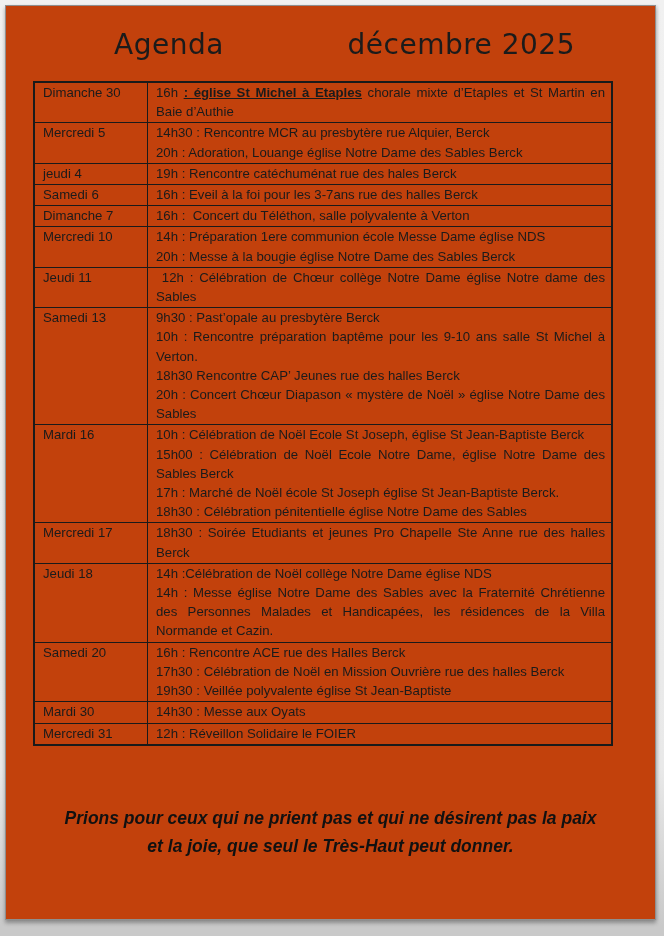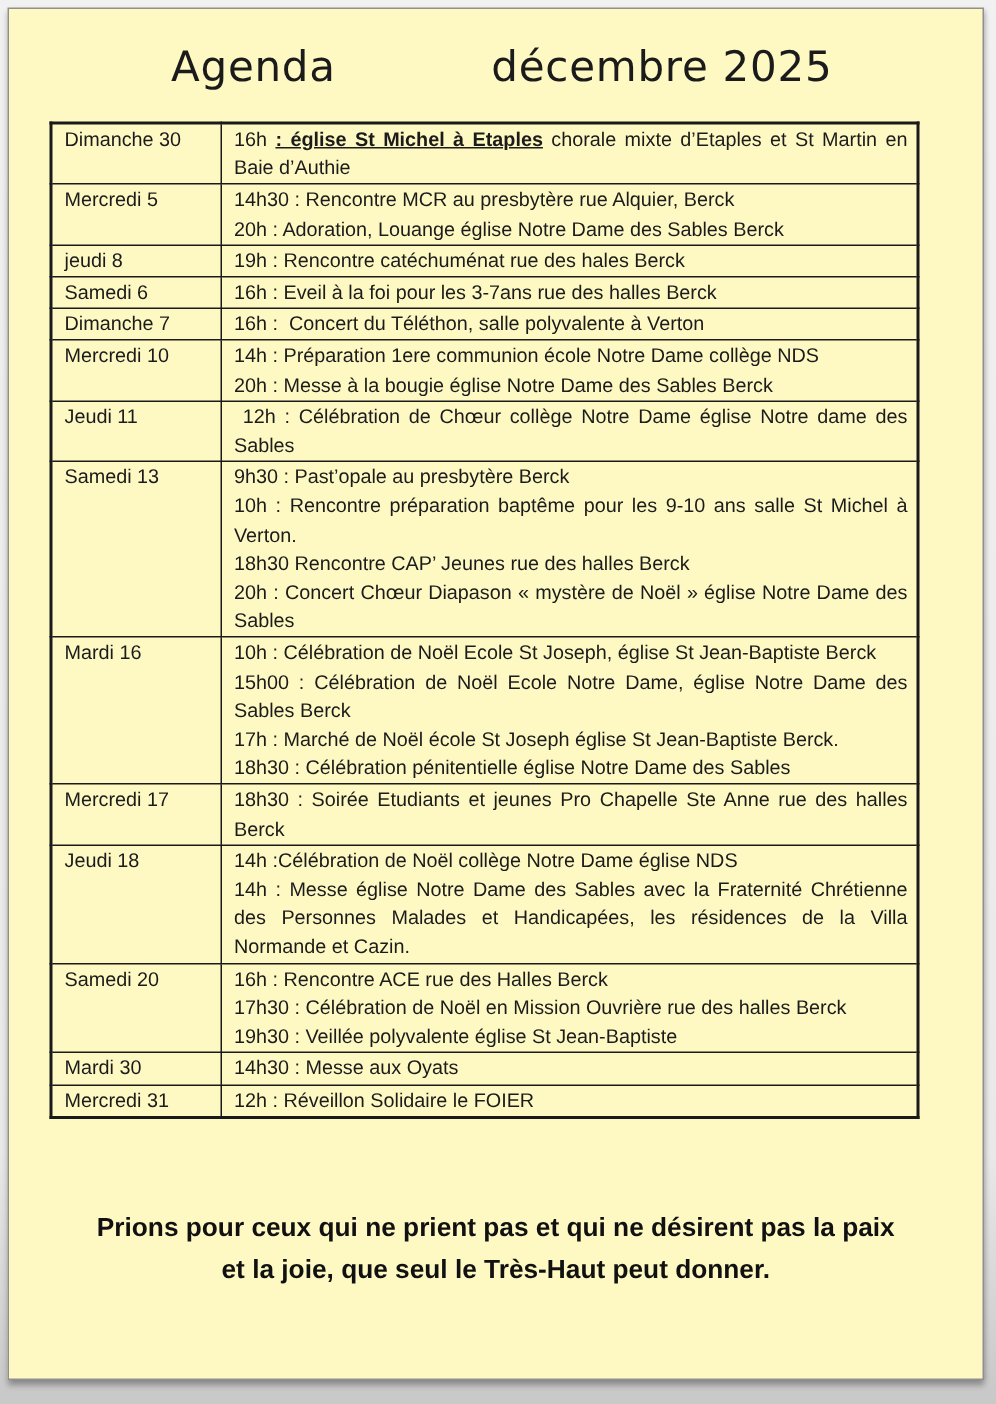--- a/index.html
+++ b/index.html
@@ -11,36 +11,36 @@
     background: linear-gradient(180deg, #f1f1f1 0%, #e9e9e9 82%, #c9c9c9 99%);
     font-family: "Liberation Sans", sans-serif;
     color: #1b1b1b;
   }
   .page {
     position: absolute;
     left: 5px;
     top: 5px;
     width: 651px;
     height: 915px;
-    background: #fef9c3;
+    background: #c2410c;
     border: 1px solid #8f8f8f;
     box-shadow: 0 3px 4px rgba(0,0,0,0.32), 2px 0 2px rgba(0,0,0,0.05);
     box-sizing: border-box;
   }
   .doc-title {
     display: flex;
     align-items: baseline;
     margin-top: 22px;
     font-family: "DejaVu Sans", sans-serif;
     font-size: 28px;
     letter-spacing: 0.5px;
     white-space: nowrap;
   }
   .doc-title .t-left { margin-left: 108px; }
-  .doc-title .t-right { margin-left: auto; margin-right: 100px; }
+  .doc-title .t-right { margin-left: auto; margin-right: 80px; }
   table.agenda {
     border-collapse: collapse;
     margin: 20px 24px 0 27px;
     width: 580px;
     table-layout: fixed;
     border: 2px solid #1a1a1a;
     font-size: 13.2px;
     line-height: 19.2px;
   }
   table.agenda td {
@@ -52,20 +52,21 @@
   td.events-cell p.entry {
     margin: 0;
     text-align: justify;
     white-space: pre-wrap;
   }
   .b { font-weight: bold; text-decoration: underline; }
   .prayer {
     margin-top: 58px;
     text-align: center;
     font-weight: bold;
+    font-style: italic;
     font-size: 17.5px;
     line-height: 28px;
     color: #111;
   }
 </style>
 </head>
 <body>
 
 <div class="page">
   <div class="doc-title">
@@ -82,41 +83,41 @@
           </td>
         </tr>
         <tr>
           <td class="day-cell">Mercredi 5</td>
           <td class="events-cell">
             <p class="entry">14h30 : Rencontre MCR au presbytère rue Alquier, Berck</p>
             <p class="entry">20h : Adoration, Louange église Notre Dame des Sables Berck</p>
           </td>
         </tr>
         <tr>
-          <td class="day-cell">jeudi 8</td>
+          <td class="day-cell">jeudi 4</td>
           <td class="events-cell">
             <p class="entry">19h : Rencontre catéchuménat rue des hales Berck</p>
           </td>
         </tr>
         <tr>
           <td class="day-cell">Samedi 6</td>
           <td class="events-cell">
             <p class="entry">16h : Eveil à la foi pour les 3-7ans rue des halles Berck</p>
           </td>
         </tr>
         <tr>
           <td class="day-cell">Dimanche 7</td>
           <td class="events-cell">
             <p class="entry">16h :  Concert du Téléthon, salle polyvalente à Verton</p>
           </td>
         </tr>
         <tr>
           <td class="day-cell">Mercredi 10</td>
           <td class="events-cell">
-            <p class="entry">14h : Préparation 1ere communion école Notre Dame collège NDS</p>
+            <p class="entry">14h : Préparation 1ere communion école Messe Dame église NDS</p>
             <p class="entry">20h : Messe à la bougie église Notre Dame des Sables Berck</p>
           </td>
         </tr>
         <tr>
           <td class="day-cell">Jeudi 11</td>
           <td class="events-cell">
             <p class="entry"> 12h : Célébration de Chœur collège Notre Dame église Notre dame des Sables</p>
           </td>
         </tr>
         <tr>

